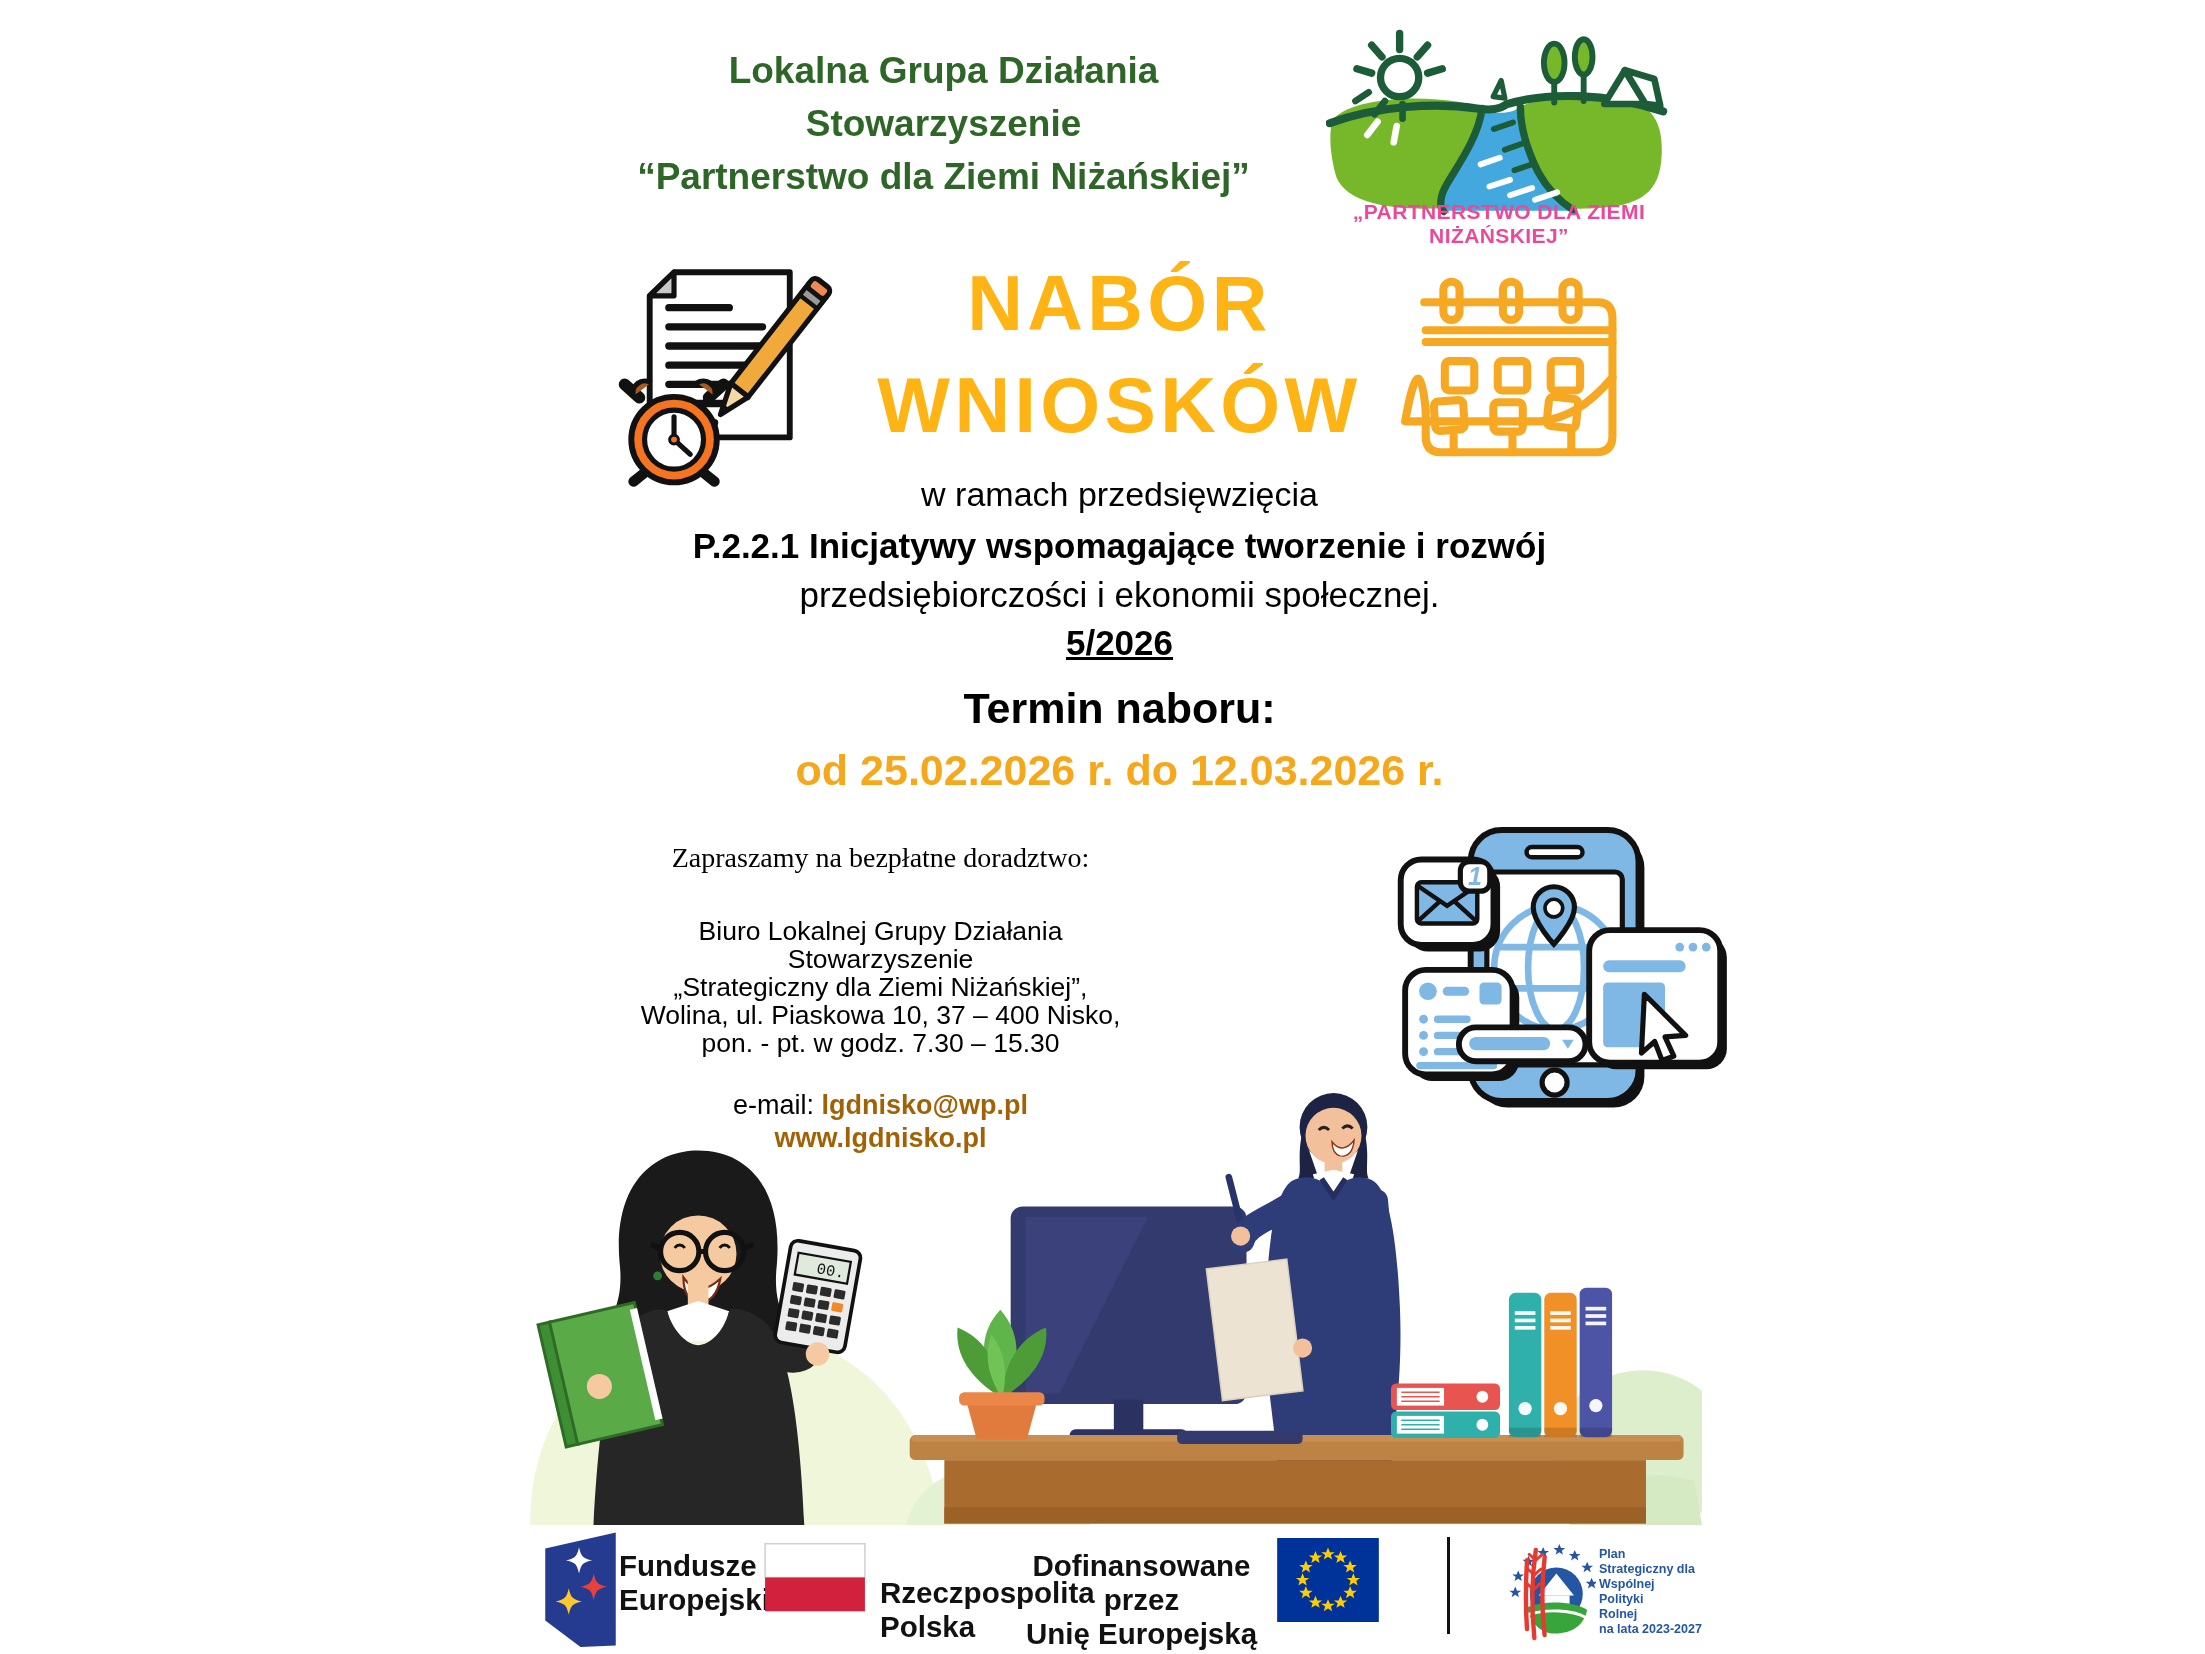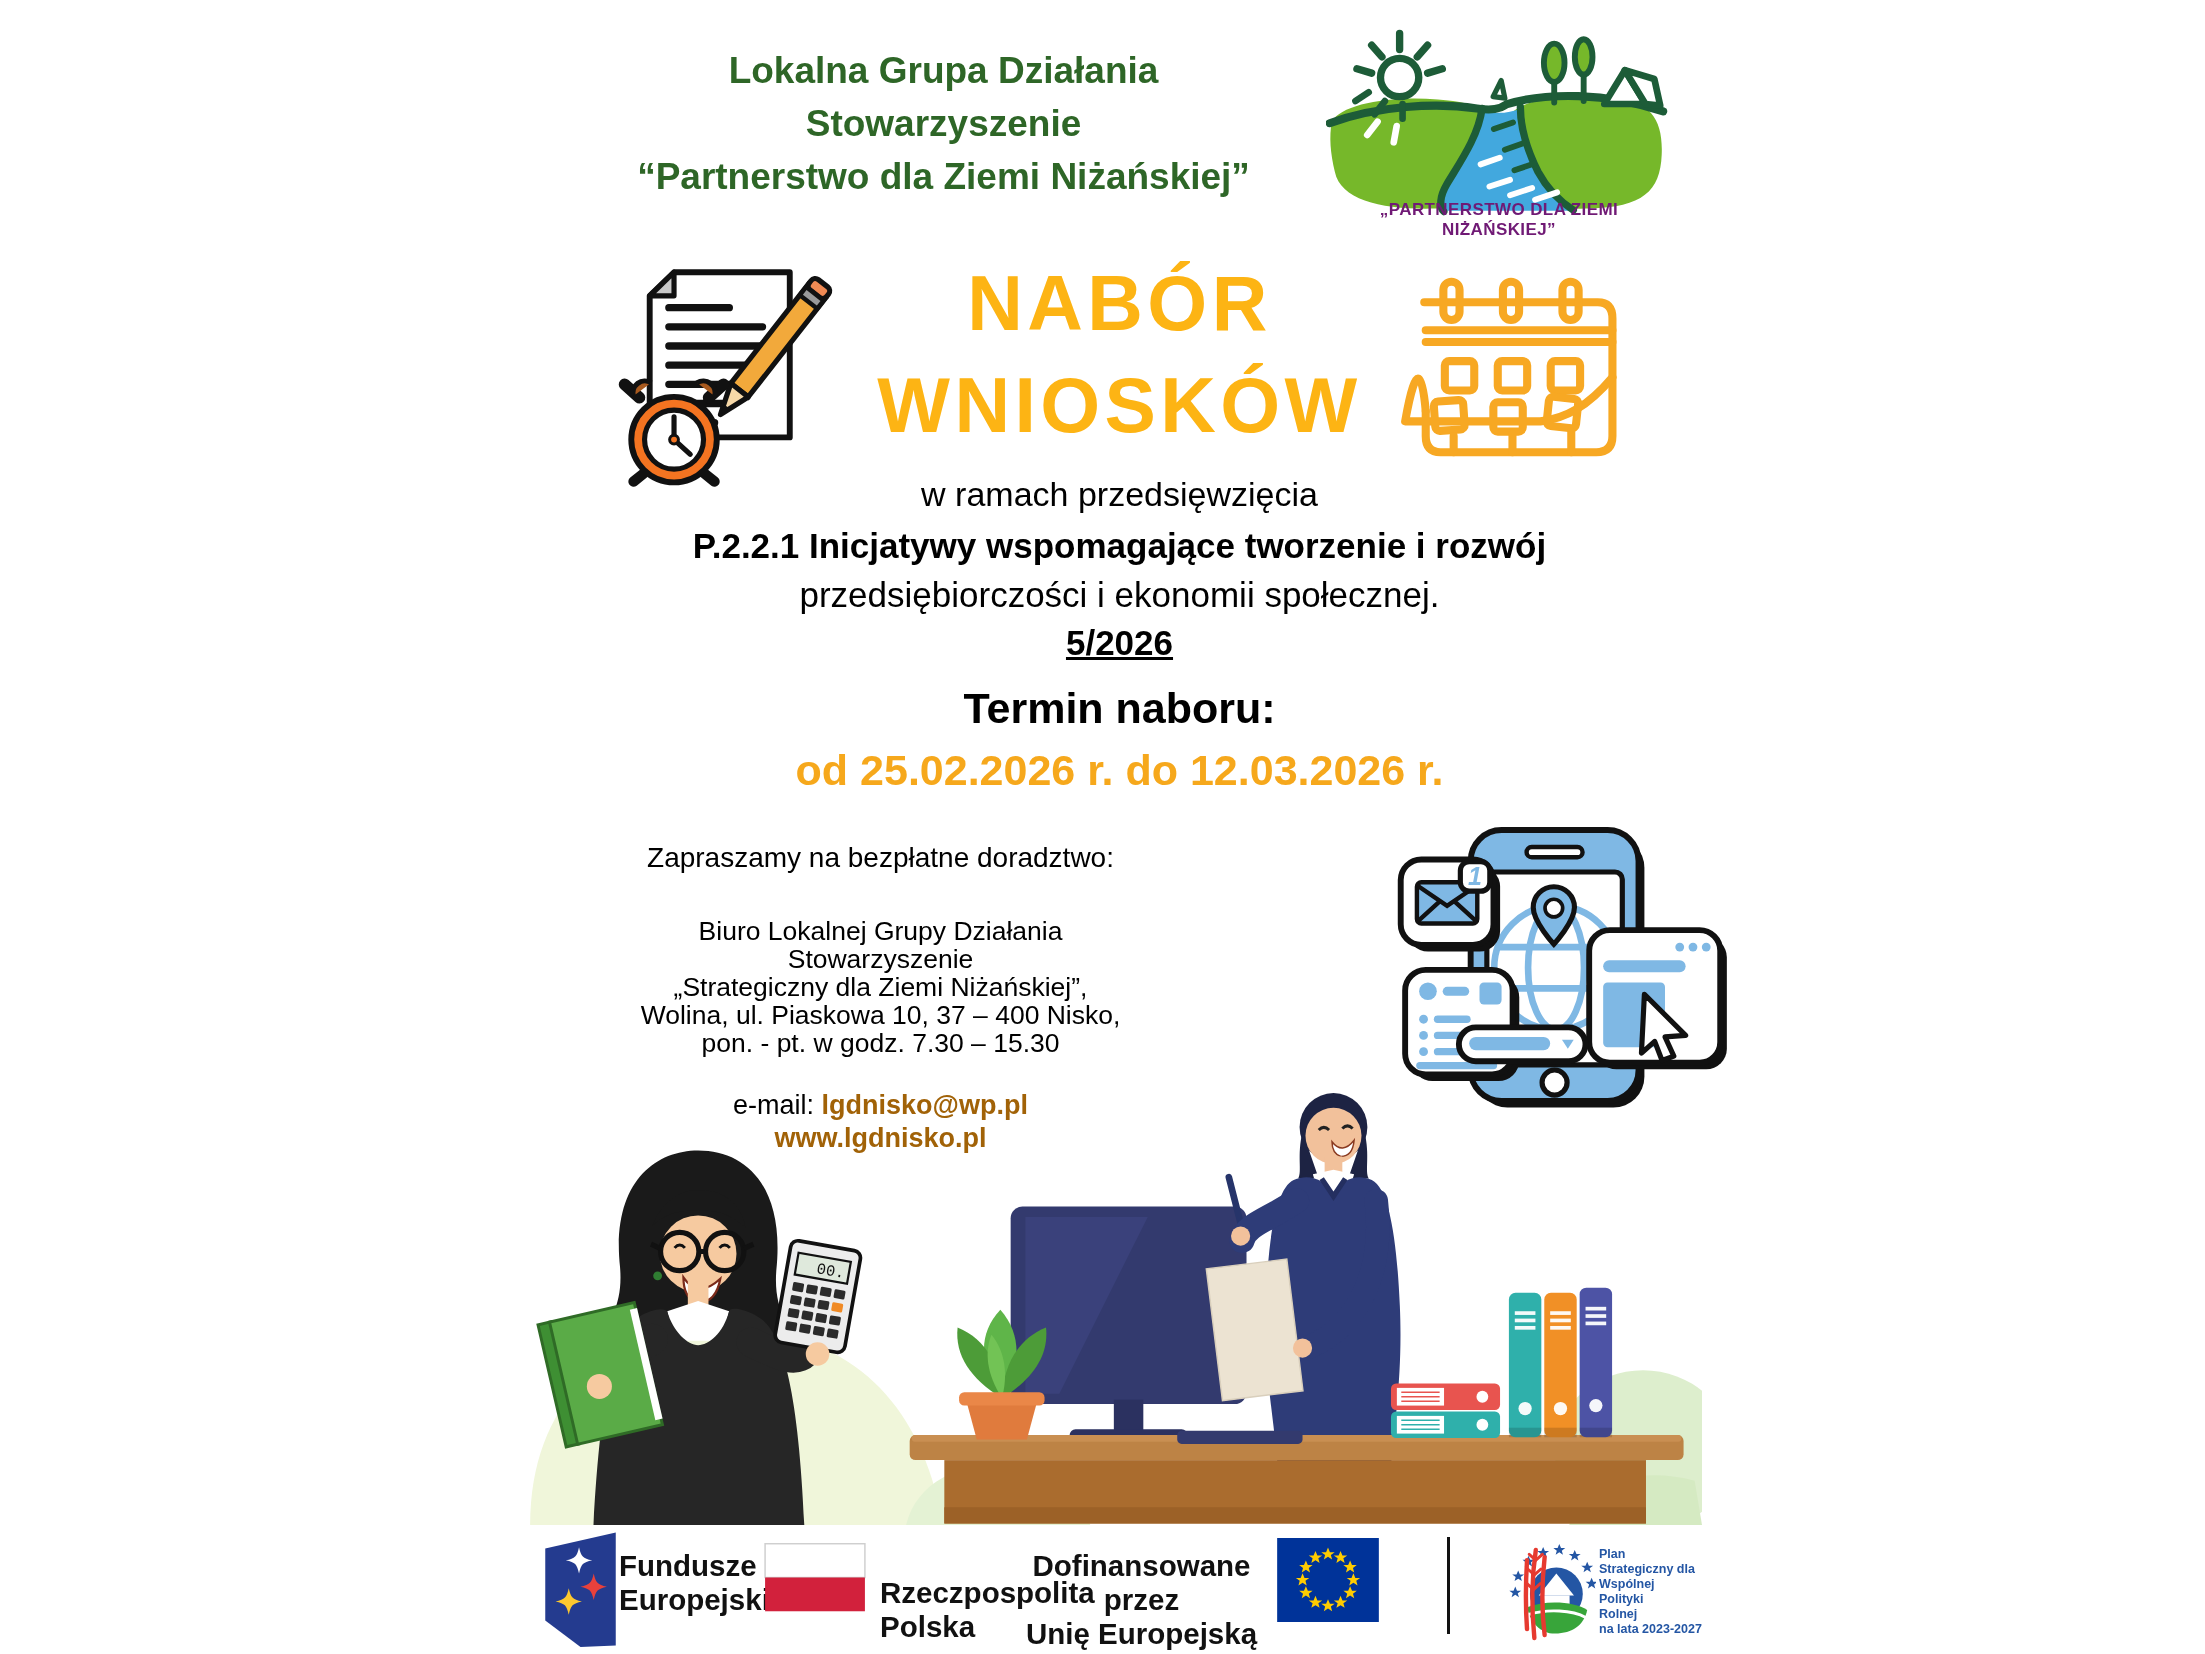--- a/index.html
+++ b/index.html
@@ -7,41 +7,41 @@
     position:relative;width:2205px;height:1654px;background:#ffffff;
     font-family:"Liberation Sans",sans-serif;overflow:hidden;color:#000;
   }
   .abs{position:absolute;}
   .ctr{text-align:center;}
 
   
   .org-name{left:516px;top:44px;width:855px;font-size:37px;font-weight:bold;
     line-height:53px;color:#2E6627;}
   .org-logo{left:1326px;top:8.8px;width:346px;height:221px;}
-  .logo-caption{left:1326px;top:200px;width:346px;font-size:17px;font-weight:bold;
-    color:#701a75;letter-spacing:0.4px;}
+  .logo-caption{left:1326px;top:200px;width:346px;font-size:21px;font-weight:bold;
+    color:#ec4899;letter-spacing:0.4px;}
 
   
   .title{left:567px;top:252px;width:1105px;font-size:77px;font-weight:bold;
     line-height:102px;letter-spacing:4.4px;color:#FDB414;}
   .icon-doc{left:604px;top:259px;width:230px;height:230px;}
   .icon-cal{left:1396px;top:267px;width:230px;height:197px;}
 
   
   .mid{left:567px;width:1105px;}
   .subtitle{top:475px;font-size:34px;}
   .p221a{top:526px;font-size:35px;font-weight:bold;}
   .p221b{top:575px;font-size:35px;font-weight:normal;}
   .callnum{top:623px;font-size:35px;font-weight:bold;text-decoration:underline;}
   .termin{top:684px;font-size:43px;font-weight:bold;}
   .dates{top:746px;font-size:43px;font-weight:bold;color:#F6A81C;}
 
   
   .adv{left:512px;width:737px;}
-  .adv-head{top:842px;font-size:28px;}
+  .adv-head{top:842px;font-size:28px;font-family:Liberation Serif, serif;}
   .adv-lines{top:917px;font-size:26.5px;line-height:28px;}
   .adv-tel{top:1058px;font-size:27px;}
   .adv-mail{top:1090px;font-size:27px;}
   .adv-www{top:1123px;font-size:27px;}
   .b{font-weight:bold;}
   .orange-link{color:#a16207;font-weight:bold;text-decoration:none;cursor:pointer;}
 
   .icon-phone{left:1382px;top:819px;width:354px;height:293px;}
   .illustration{left:508px;top:1068px;width:1194px;height:457px;}
 

